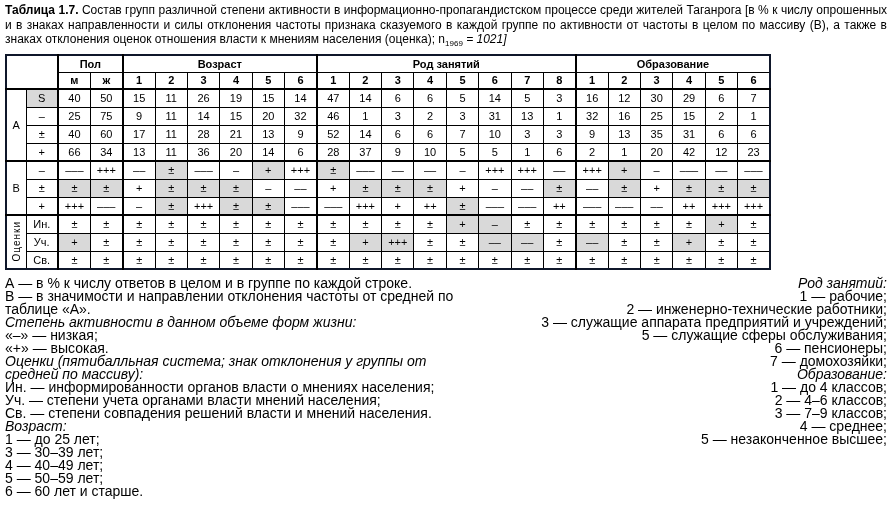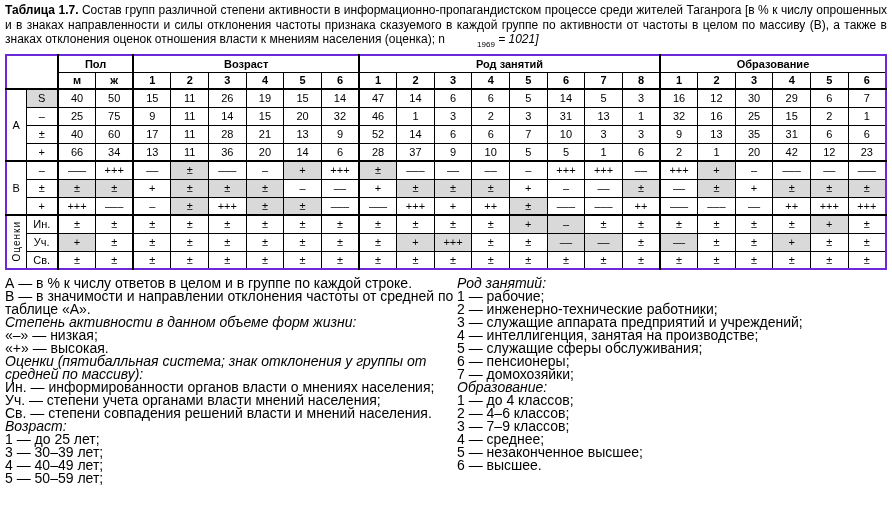--- a/index.html
+++ b/index.html
@@ -13,26 +13,26 @@
     font-size: 11px;
     padding: 3px 5px 0 5px;
     overflow: hidden;
   }
   .caption {
     margin: 0 0 5px 0;
     font-size: 12px;
     line-height: 1.22;
     text-align: justify;
   }
-  .caption sub { font-size: 8px; margin-left: 32px; }
+  .caption sub { font-size: 8px; }
   table.main {
     border-collapse: collapse;
-    width: 882px;
+    width: 766px;
     table-layout: fixed;
-    border: 2px solid #6d28d9;
+    border: 2px solid #0f172a;
   }
   table.main th, table.main td {
     border: 1px solid #000;
     text-align: center;
     vertical-align: middle;
     padding: 0;
     font-size: 11px;
     height: 18px;
     line-height: 13px;
     font-weight: normal;
@@ -52,21 +52,21 @@
     font-size: 10px;
     letter-spacing: 1px;
   }
   .shade { background: var(--shade, #d9d9d9); }
   .notes {
     display: flex;
     margin-top: 7px;
     font-size: 14px;
   }
   .notes-col { width: 452px; }
-  .notes-col.right { width: 430px; }
+  .notes-col.right { width: 430px; text-align: right; }
   .note-line { line-height: 13px; }
   .note-line.it { font-style: italic; }
 </style>
 </head>
 <body>
 
 <p class="caption"><b>Таблица 1.7.</b><span> Состав групп различной степени активности в информационно-пропагандистском процессе среди жителей Таганрога [в  % к числу опрошенных и в знаках направленности и силы отклонения частоты признака сказуемого в каждой группе по активности от частоты в целом по массиву (В), а также в знаках отклонения оценок отношения власти к мнениям населения (оценка); n</span><sub>1969</sub><i> = 1021]</i></p>
 
 <table class="main">
     <colgroup>
@@ -394,31 +394,30 @@
       <div class="note-line">«+» — высокая.</div>
       <div class="note-line it">Оценки (пятибалльная система; знак отклонения у группы от средней по массиву):</div>
       <div class="note-line">Ин. — информированности органов власти о мнениях населения;</div>
       <div class="note-line">Уч. — степени учета органами власти мнений населения;</div>
       <div class="note-line">Св. — степени совпадения решений власти и мнений населения.</div>
       <div class="note-line it">Возраст:</div>
       <div class="note-line">1 — до 25 лет;</div>
       <div class="note-line">3 — 30–39 лет;</div>
       <div class="note-line">4 — 40–49 лет;</div>
       <div class="note-line">5 — 50–59 лет;</div>
+      <div class="note-line">6 — 60 лет и старше.</div>
     </div>
   <div class="notes-col right">
       <div class="note-line it">Род занятий:</div>
       <div class="note-line">1 — рабочие;</div>
       <div class="note-line">2 — инженерно-технические работники;</div>
       <div class="note-line">3 — служащие аппарата предприятий и учреждений;</div>
-      <div class="note-line">4 — интеллигенция, занятая на производстве;</div>
       <div class="note-line">5 — служащие сферы обслуживания;</div>
       <div class="note-line">6 — пенсионеры;</div>
       <div class="note-line">7 — домохозяйки;</div>
       <div class="note-line it">Образование:</div>
       <div class="note-line">1 — до 4 классов;</div>
       <div class="note-line">2 — 4–6 классов;</div>
       <div class="note-line">3 — 7–9 классов;</div>
       <div class="note-line">4 — среднее;</div>
       <div class="note-line">5 — незаконченное высшее;</div>
-      <div class="note-line">6 — высшее.</div>
     </div>
 </div>
 
 </body></html>

